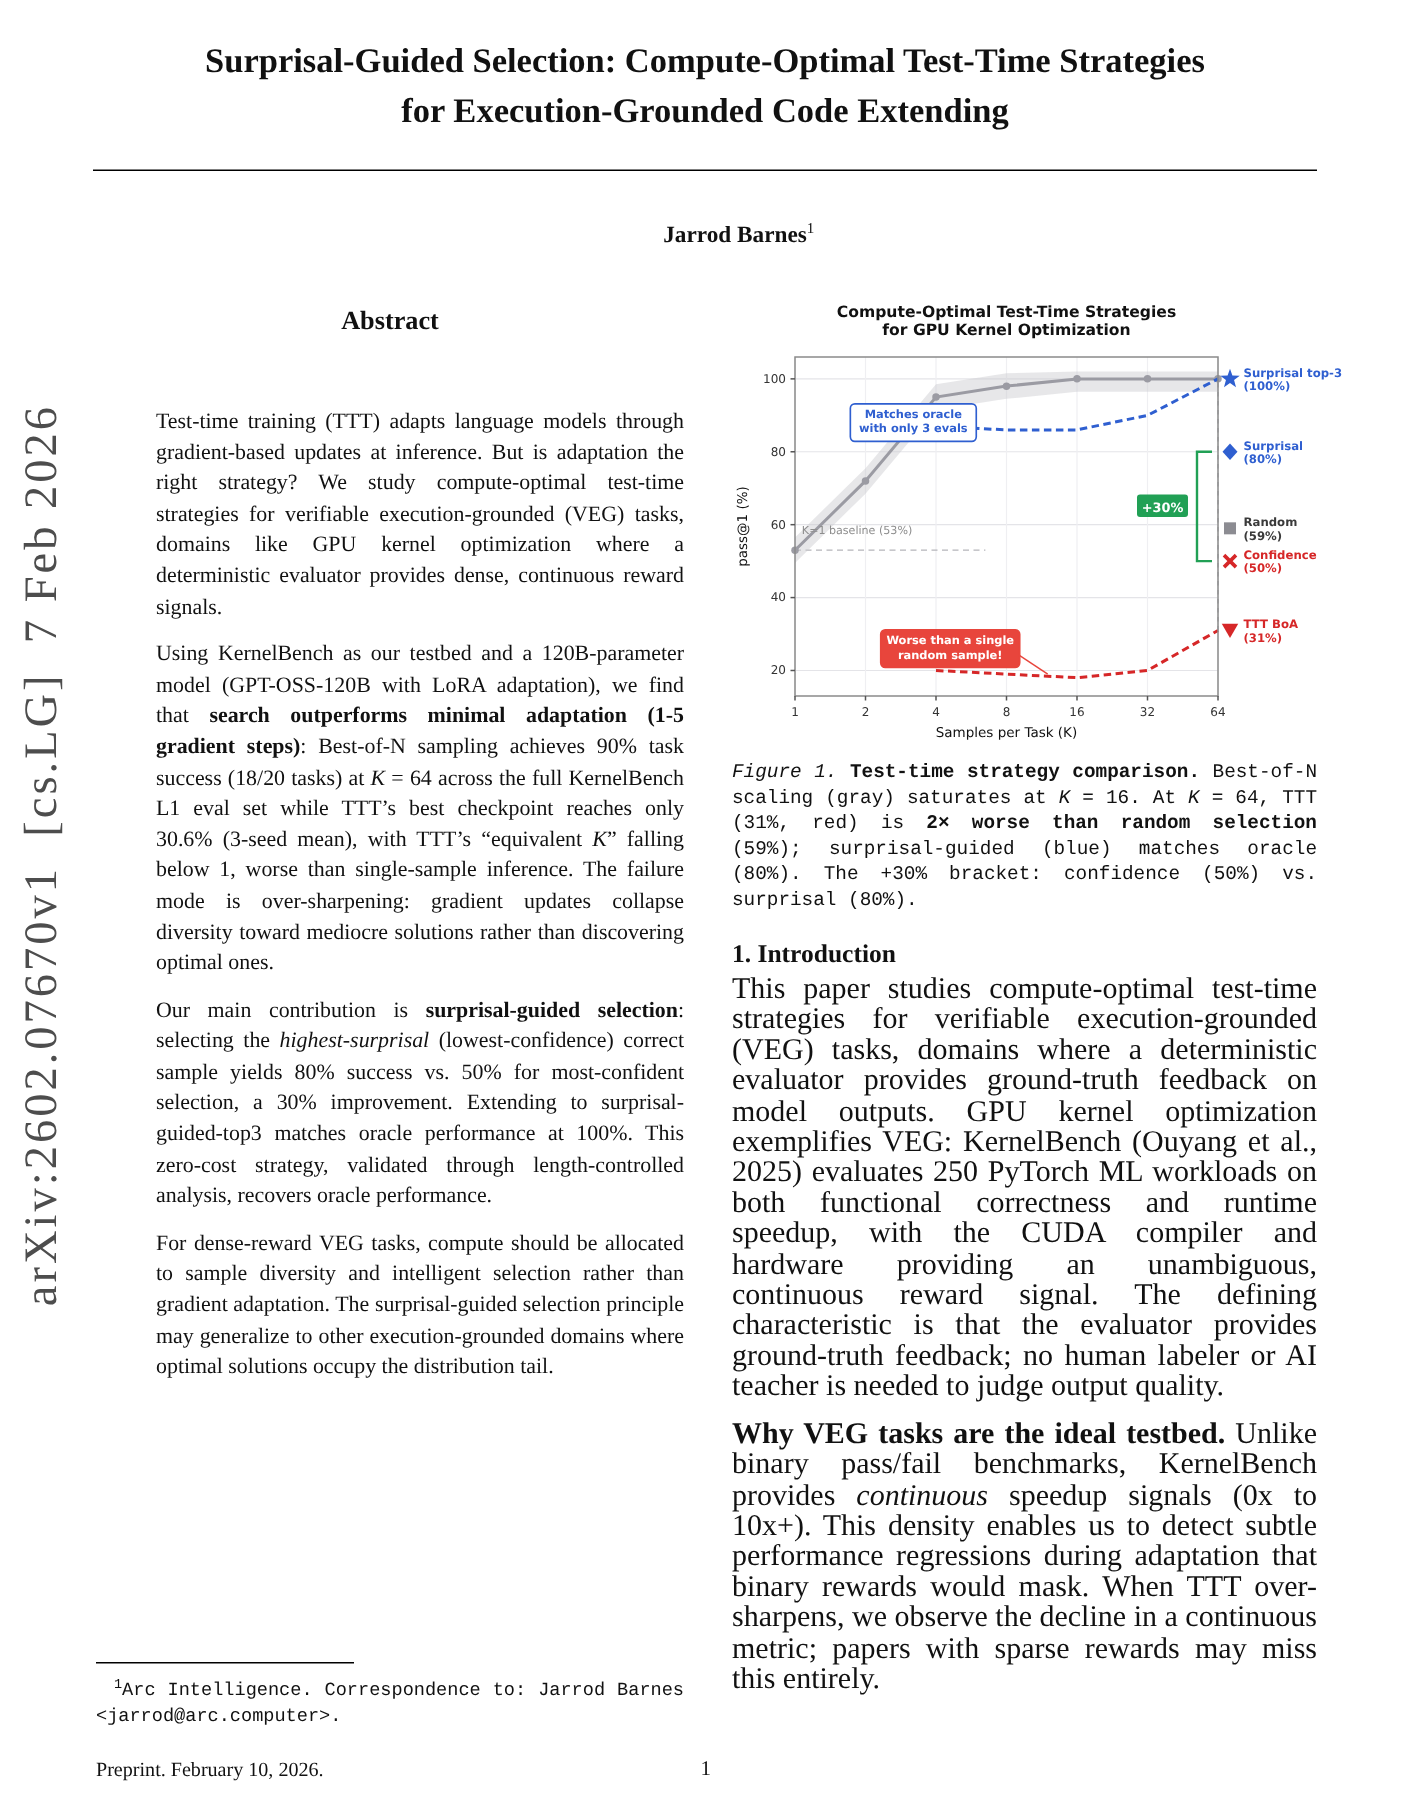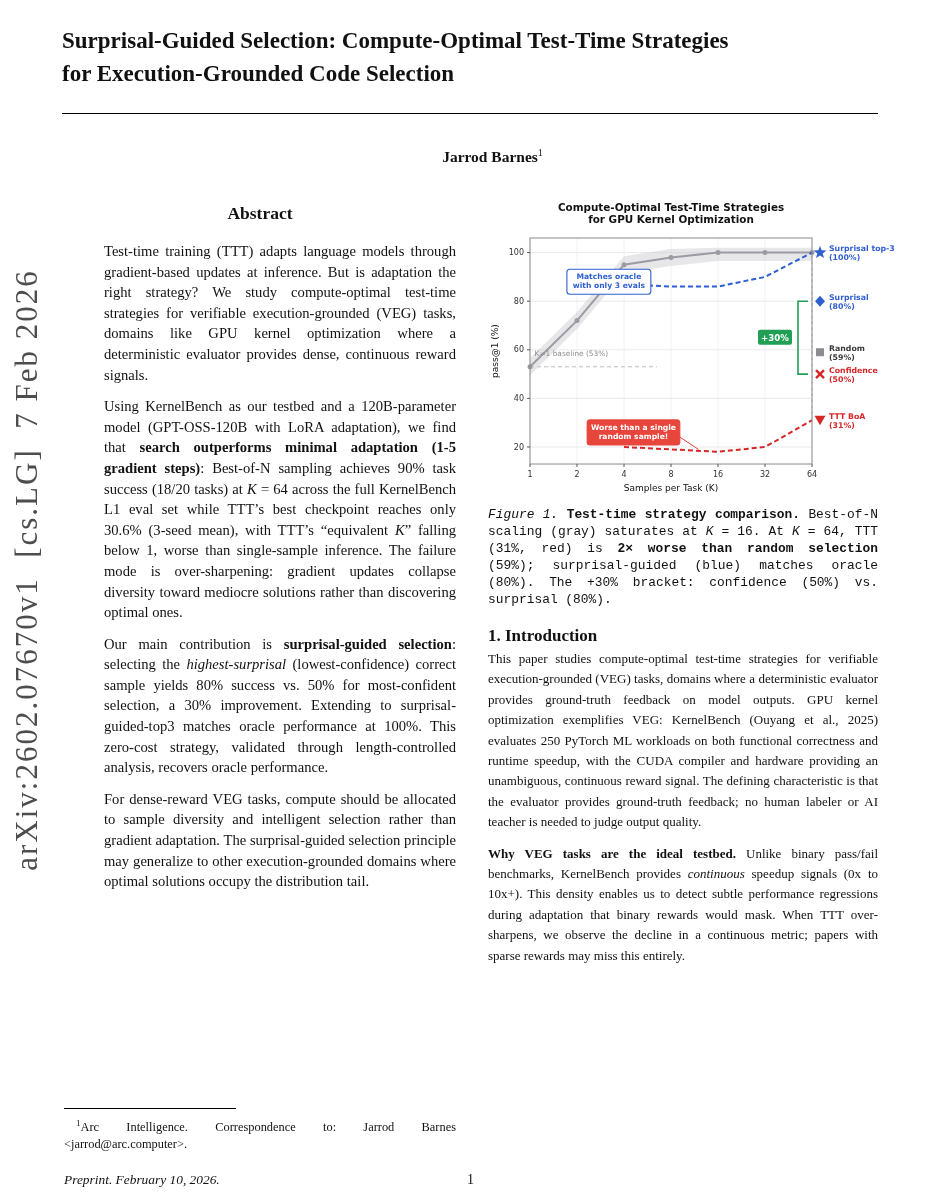--- a/index.html
+++ b/index.html
@@ -10,63 +10,63 @@
     position:relative;
   }
   .page { position:relative; width:941px; height:1200px; background:#fff; }
 
   .watermark {
     position:absolute; top:570px; left:27px;
     transform:translate(-50%,-50%) rotate(-90deg);
     font-size:31px; color:#4d4d4d; letter-spacing:2px; white-space:pre;
   }
 
-  .title-block { position:absolute; top:24px; left:62px; width:816px; }
+  .title-block { position:absolute; top:24px; left:62px; width:816px; text-align:center; }
   .paper-title { font-size:23px; font-weight:bold; line-height:1.45; }
   .title-rule { position:absolute; top:113px; left:62px; width:816px; border-top:1.6px solid #000; }
 
   .author { position:absolute; top:147px; left:0; width:941px; text-align:center;
             font-size:15.5px; font-weight:bold;margin-left:22px; }
   .author sup { font-weight:normal; font-size:10px; }
 
   .col-left {
     position:absolute; top:203px; left:64px; width:392px; height:985px;
     display:flex; flex-direction:column;
   }
   .abstract-heading { text-align:center; font-size:17.5px; font-weight:bold; margin-bottom:17px; }
-  .abstract-body { padding-left:40px; }
+  .abstract-body { padding-left:40px;margin-top:30px; }
   .abstract-body p { font-size:14.6px; line-height:20.6px; text-align:justify; margin-bottom:11px; hyphens:auto; }
 
   .footnote-block { margin-top:auto; }
   .footnote-rule { width:172px; border-top:1.3px solid #000; margin-bottom:6px; }
-  .footnote { font-size:12.4px; line-height:16.2px; text-align:justify; text-indent:12px; }
+  .footnote { font-size:12.4px; line-height:16.2px; text-align:justify; text-indent:12px;font-family:Liberation Mono, monospace; }
   .footnote sup { font-size:9px; }
-  .preprint { font-style:italic; font-size:13.4px; margin-top:20px; }
+  .preprint { font-size:13.4px; margin-top:20px; }
 
   .col-right { position:absolute; top:198px; left:488px; width:390px; }
   figure { margin-bottom:10px; }
   #chart-svg { display:block; margin-left:-2px; }
   #chart-svg text { font-family:"DejaVu Sans", sans-serif; }
   figcaption { font-size:12.9px; line-height:17px; text-align:justify; margin-top:8px; hyphens:auto;font-family:Liberation Mono, monospace; }
   .section-heading { font-size:17px; font-weight:bold; margin:18px 0 3px; }
-  .col-right .body-text { font-size:13px; line-height:20.4px; text-align:justify; margin-bottom:11px; hyphens:auto; }
+  .col-right .body-text { font-size:20px; line-height:20.4px; text-align:justify; margin-bottom:11px; hyphens:auto; }
 
   .page-number { position:absolute; bottom:12px; left:0; width:941px; text-align:center; font-size:14px; }
 </style>
 </head>
 <body>
 
 <div class="page">
 
   <div class="watermark">arXiv:2602.07670v1  [cs.LG]  7 Feb 2026</div>
 
   <header class="title-block">
     <h1 class="paper-title">
       <span>Surprisal-Guided Selection: Compute-Optimal Test-Time Strategies</span><br>
-      <span>for Execution-Grounded Code Selection</span>
+      <span>for Execution-Grounded Code Extending</span>
     </h1>
   </header>
   <div class="title-rule"></div>
 
   <div class="author">
     <span>Jarrod Barnes</span><sup>1</sup>
   </div>
 
   <div class="col-left">
     <h2 class="abstract-heading">Abstract</h2>

